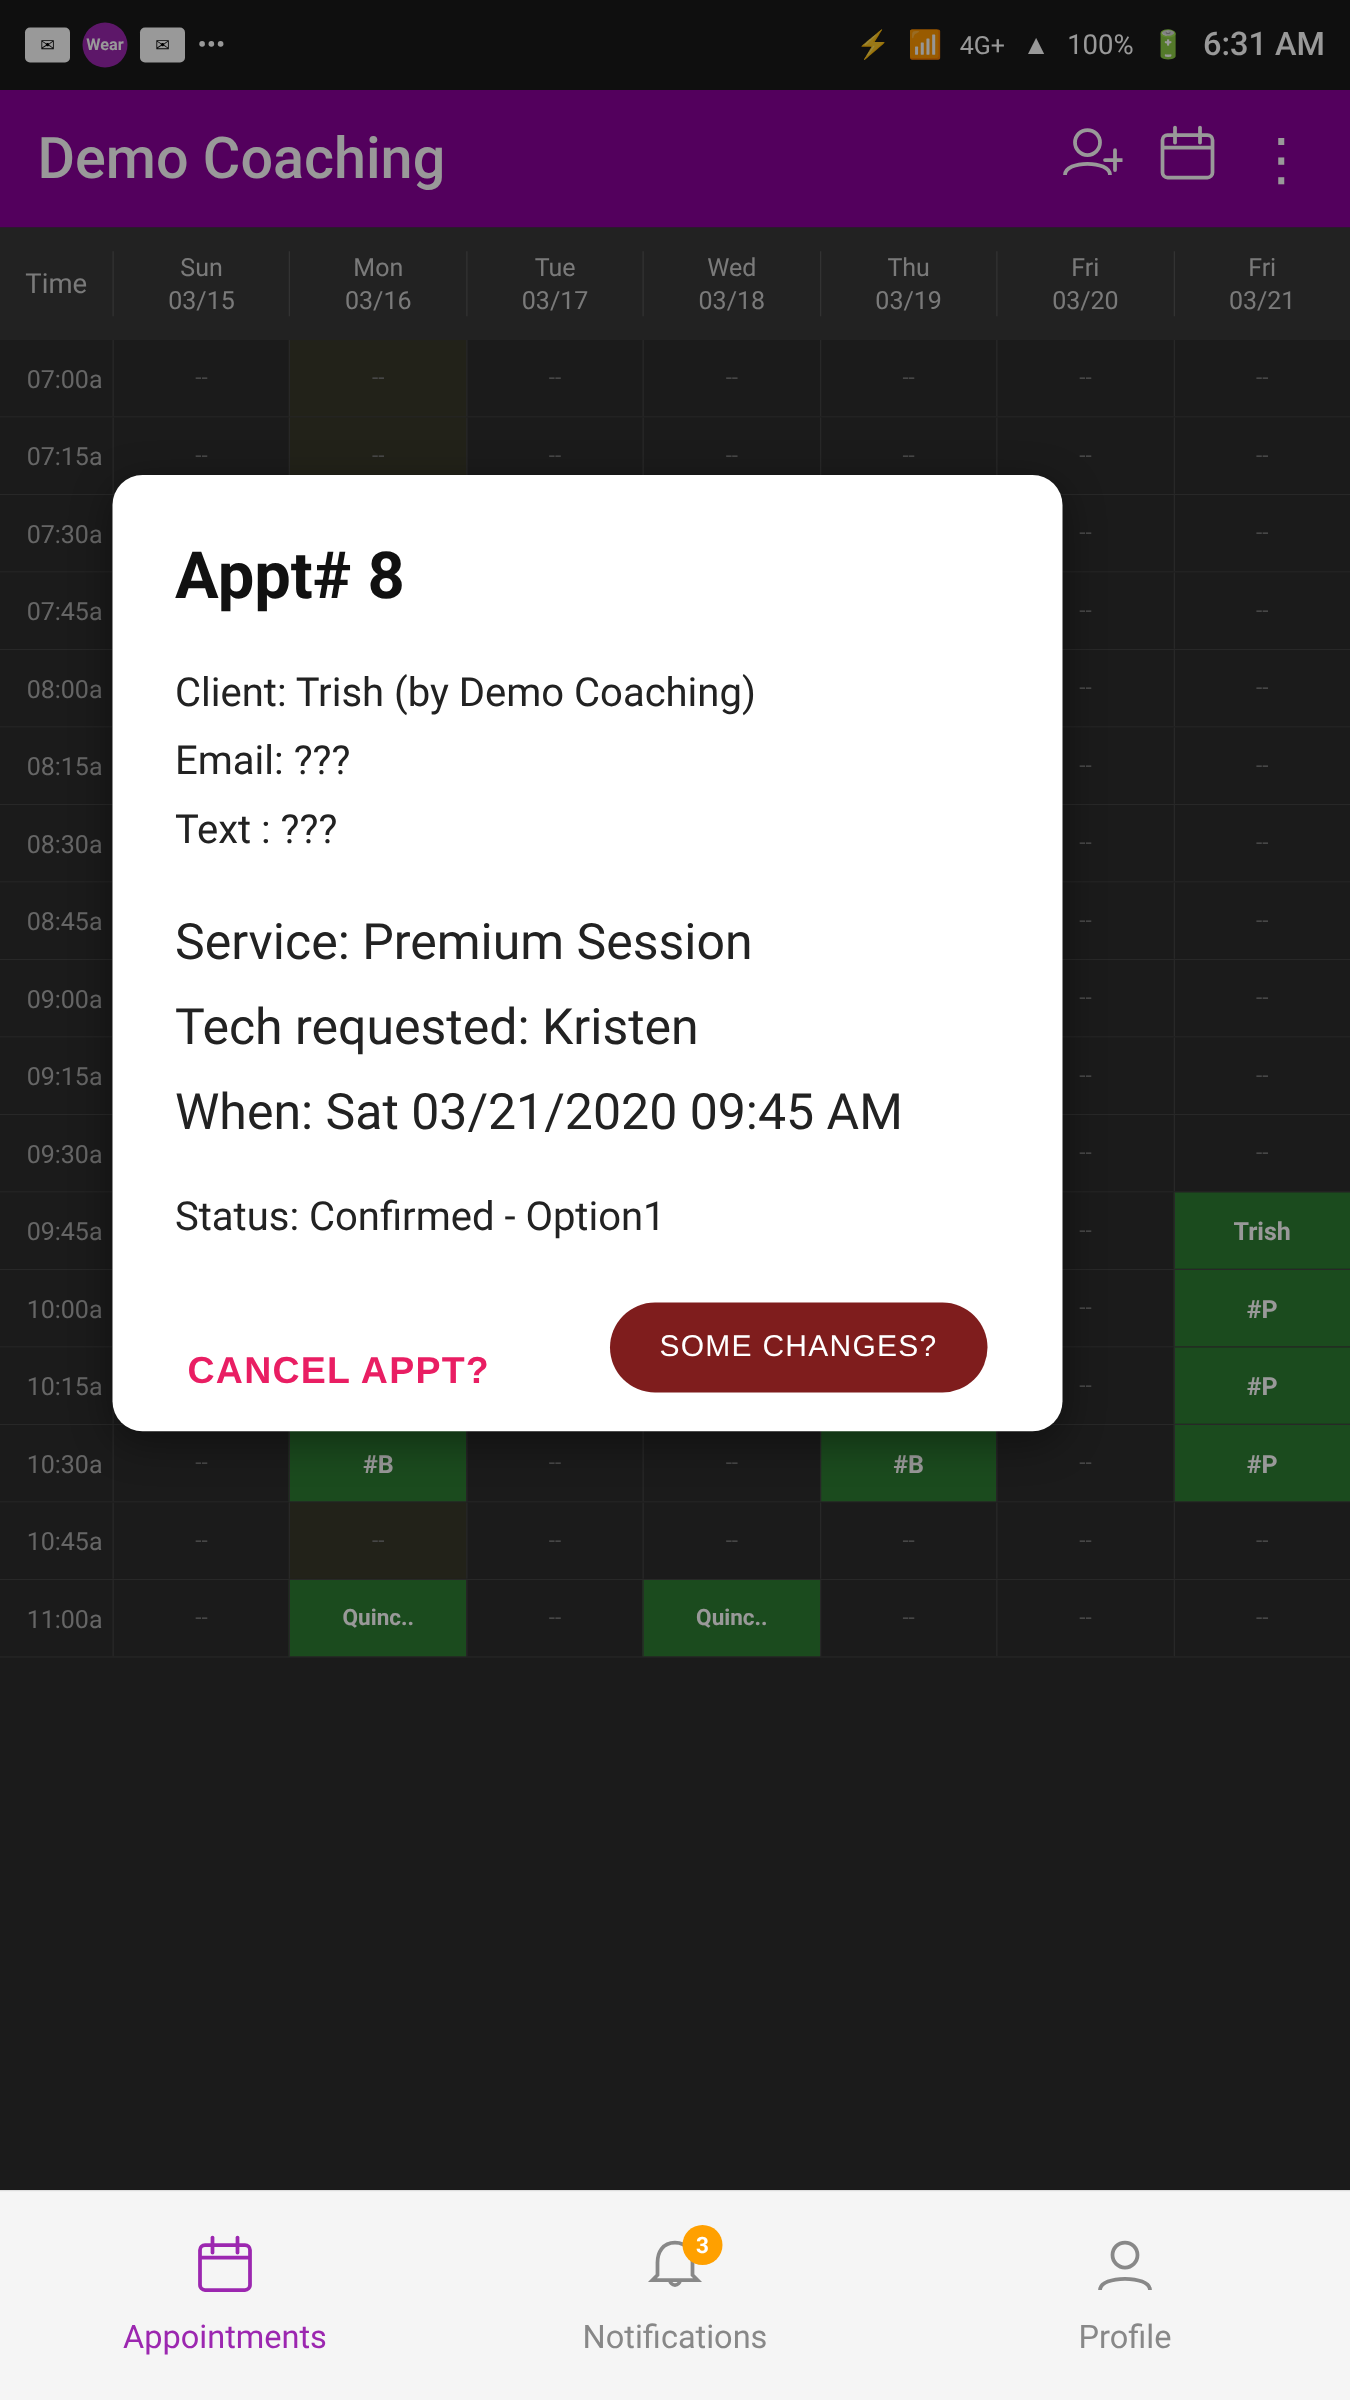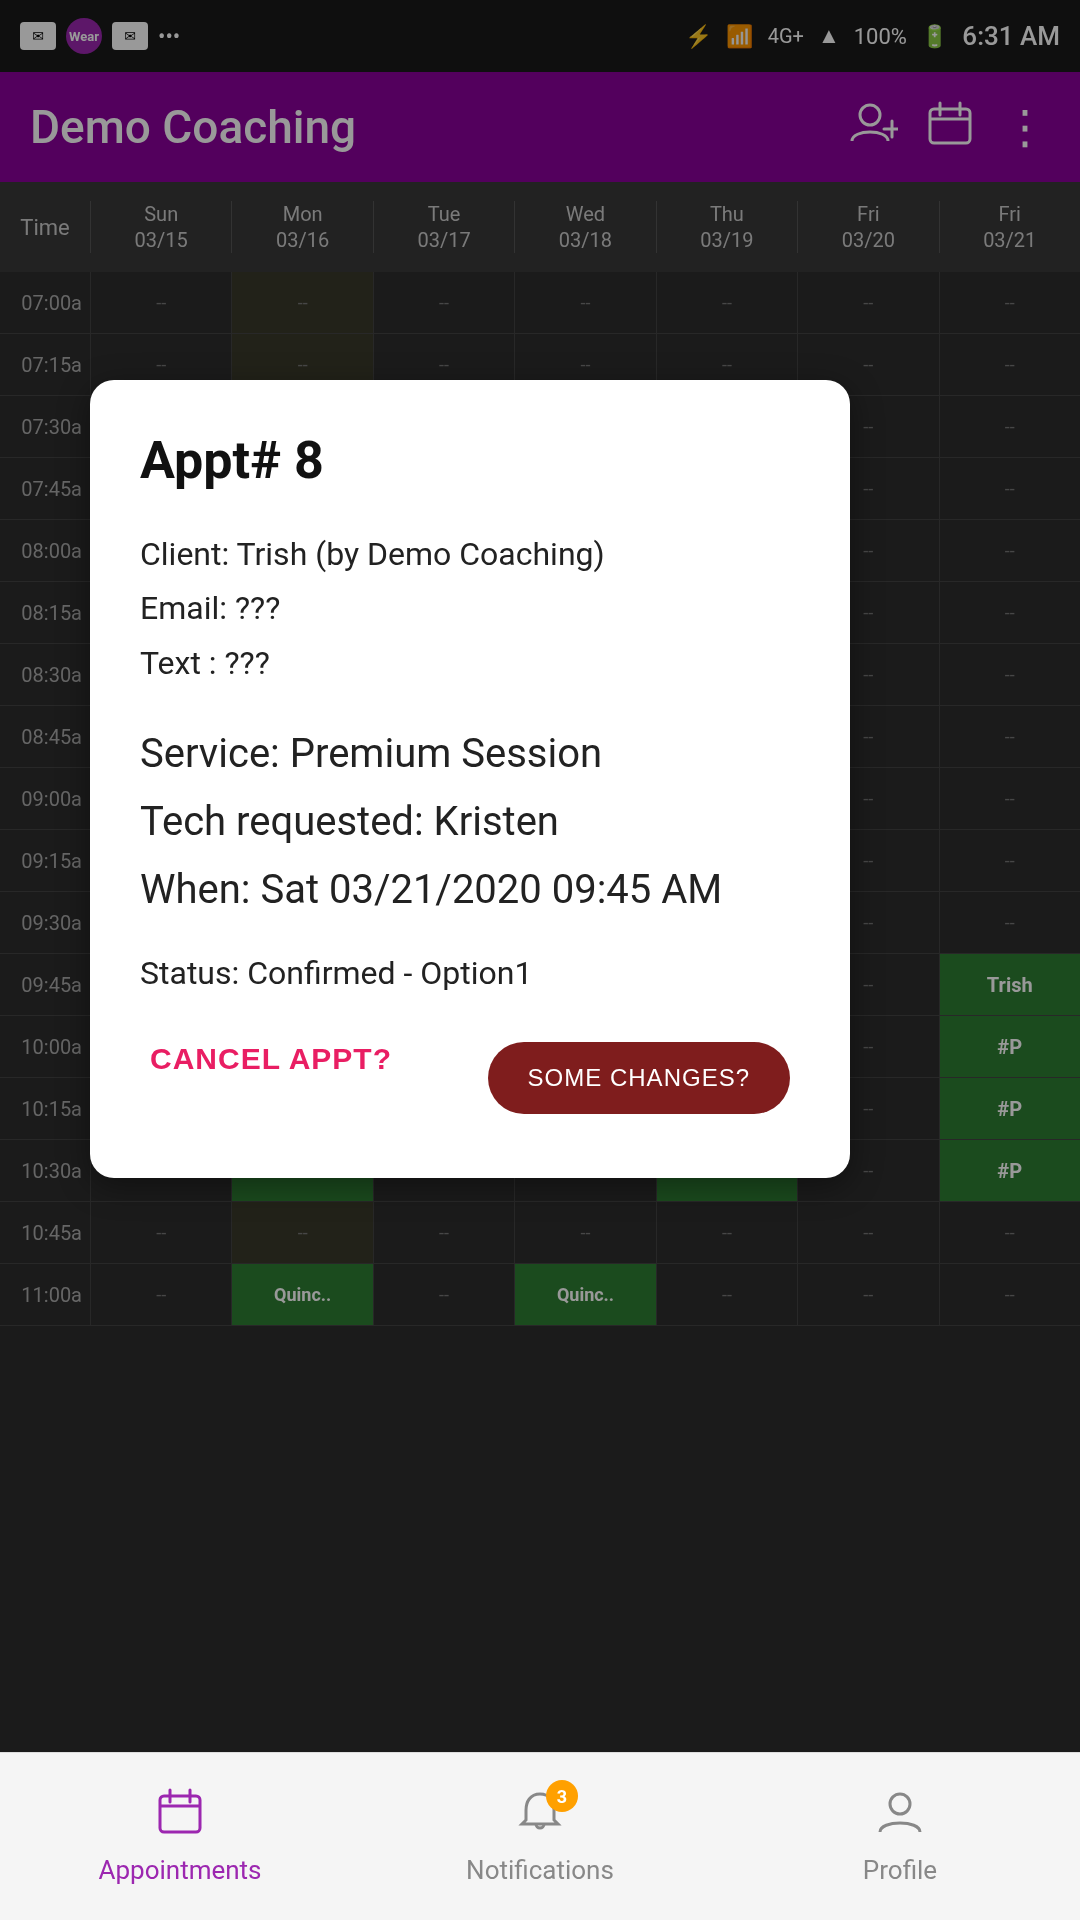--- a/index.html
+++ b/index.html
@@ -165,21 +165,21 @@
     }
 
     
     #modal {
       position: absolute;
       top: 380px;
       left: 90px;
       width: 760px;
       background: white;
       border-radius: 24px;
-      padding: 50px 50px 64px 50px;
+      padding: 50px 50px 31px 50px;
       z-index: 20;
       box-shadow: 0 8px 32px rgba(0,0,0,0.4);
     }
     .modal-title {
       font-size: 52px;
       font-weight: 700;
       color: #111;
       margin-bottom: 36px;
     }
     .modal-info {
@@ -194,21 +194,21 @@
       line-height: 1.7;
       margin-bottom: 30px;
     }
     .modal-status {
       font-size: 32px;
       color: #222;
       margin-bottom: 50px;
     }
     .modal-actions {
       display: flex;
-      align-items: flex-start;
+      align-items: flex-end;
       justify-content: space-between;
       padding: 0 10px;
     }
     .btn-cancel {
       color: #e91e63;
       font-size: 30px;
       font-weight: 700;
       background: none;
       border: none;
       cursor: pointer;

